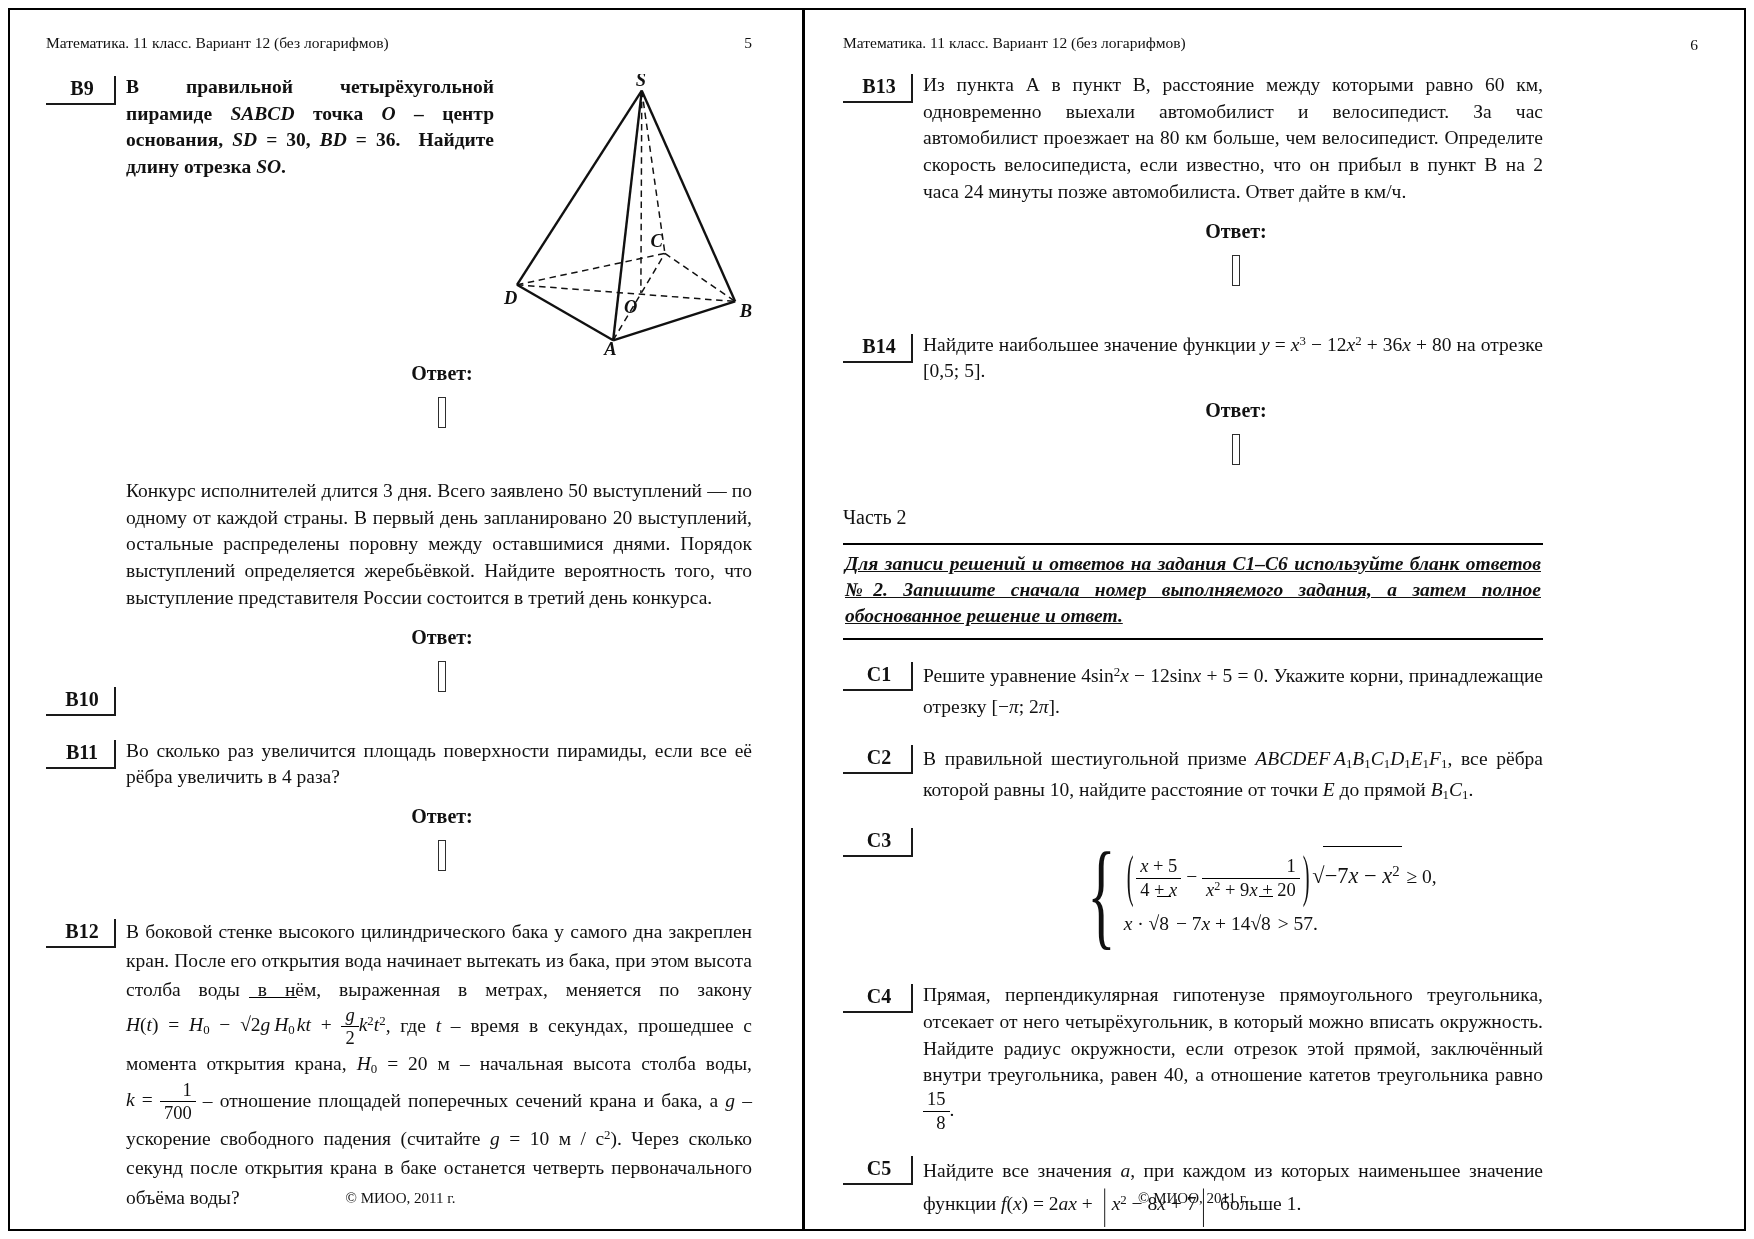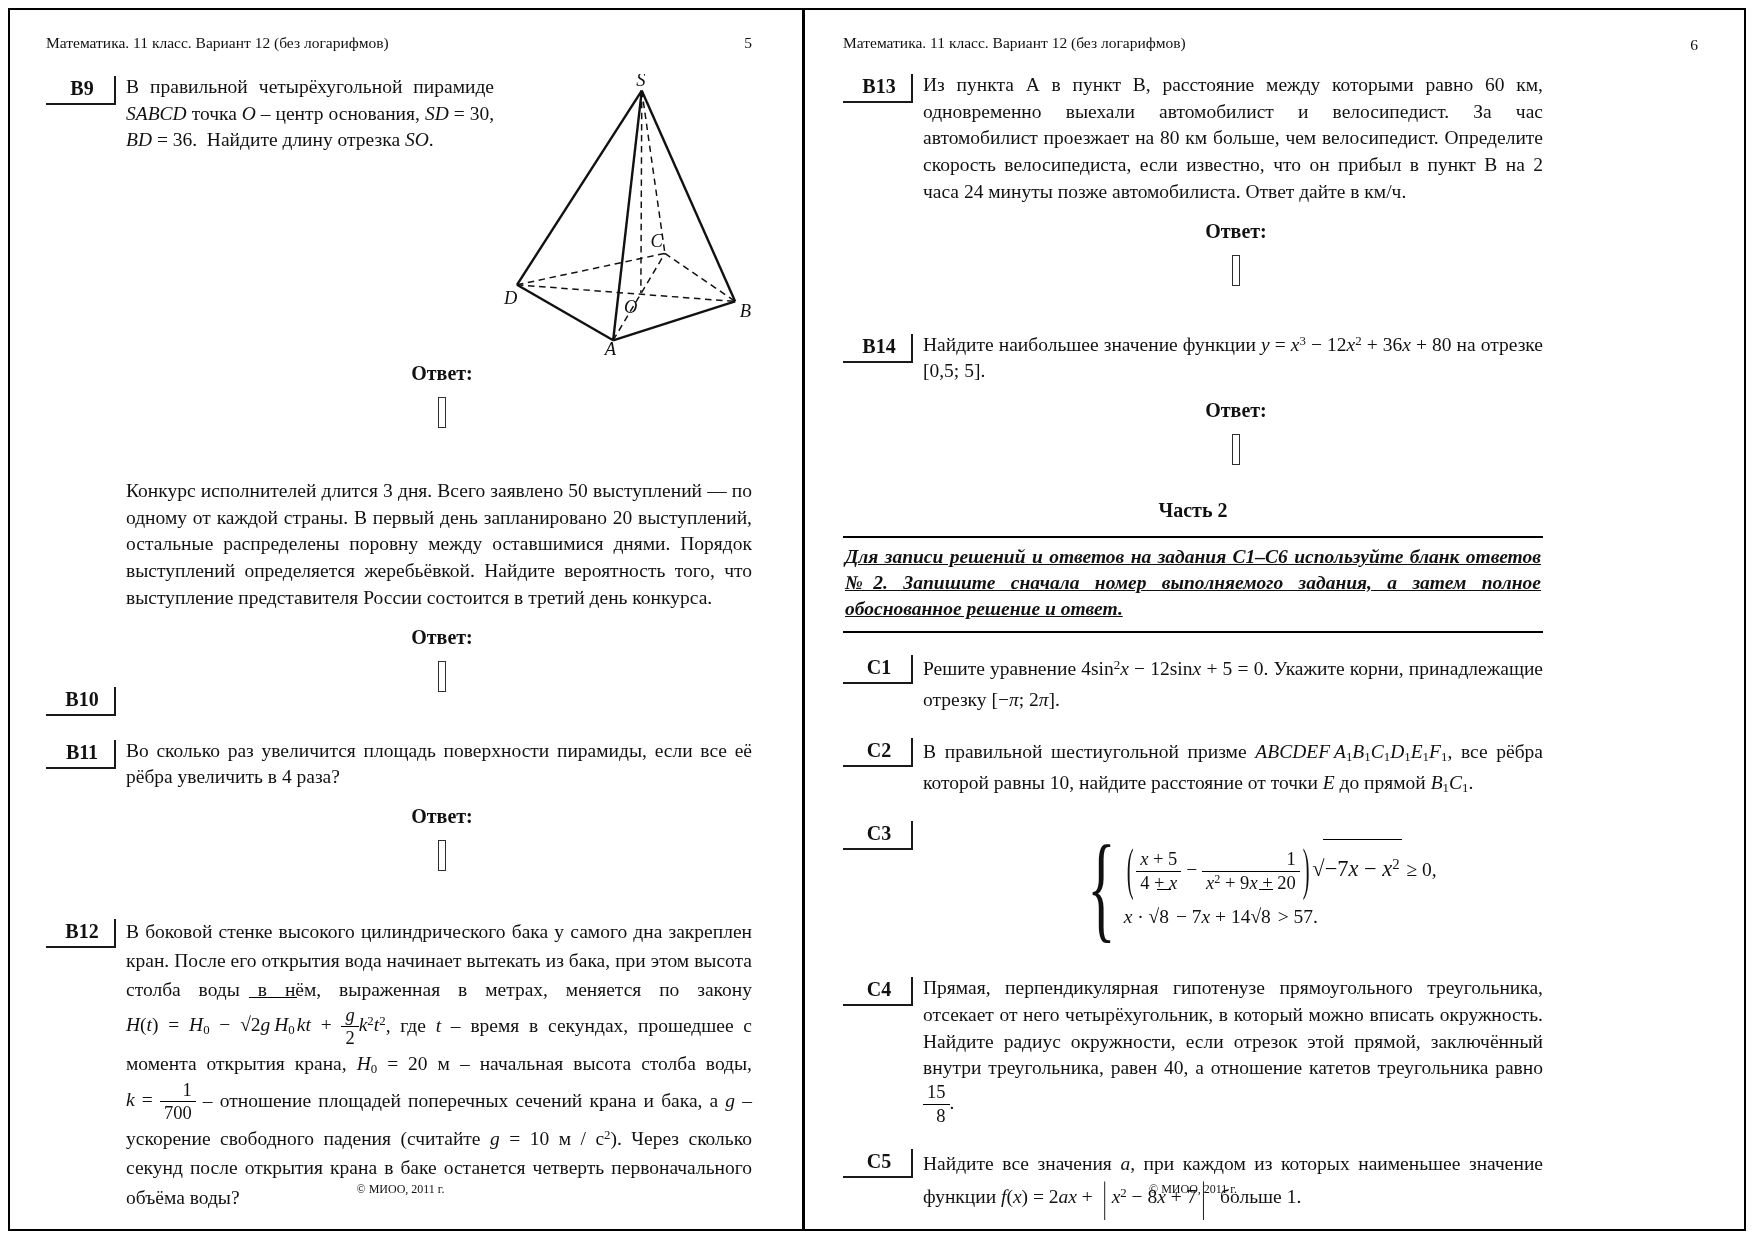--- a/index.html
+++ b/index.html
@@ -37,36 +37,36 @@
   .frac{display:inline-block;vertical-align:middle;text-align:right;line-height:1.12;font-size:0.95em;}
   .frac .num{display:block;border-bottom:1.4px solid #000;padding:0 4px 1px;}
   .frac .den{display:block;padding:1px 4px 0;}
   .sqrt{white-space:nowrap;}
   .sqrt .ol{border-top:1.5px solid #000;margin-left:-2px;padding:16px 2px;}
   .bigroot{font-size:1.15em;}
   .paren{display:inline-block;transform:scaleY(2.9) scaleX(1.05);vertical-align:middle;font-weight:300;margin:0 3px;}
   .vbar{display:inline-block;transform:scaleY(2.2);margin:0 5px;font-weight:300;}
 
   
-  .b9-cols{display:flex;gap:8px;align-items:flex-start;}
+  .b9-cols{display:flex;gap:8px;align-items:flex-start;font-weight:bold;}
   .b9-text{width:392px;}
   .pyramid-figure{flex:1;display:flex;justify-content:flex-end;margin:-12px 0 0 0;}
   .pyramid-figure svg text{font-family:"Liberation Serif",serif;font-style:italic;font-size:20px;fill:#111;}
 
   
-  .part2-title{text-align:center;font-weight:bold;font-size:20px;margin:24px 0 14px;}
+  .part2-title{font-weight:normal;font-size:20px;margin:31px 0 14px;}
   .instructions{border-top:2px solid #000;border-bottom:2px solid #000;padding:6px 2px 9px;margin:0 0 14px;
     font-weight:bold;font-style:italic;font-size:19.5px;line-height:1.34;text-align:justify;text-decoration:underline;}
 
   
   .system{display:flex;align-items:center;margin:10px 0 8px 150px;}
   .brace{font-size:118px;line-height:1;font-weight:200;transform:scaleX(0.5);margin-right:-6px;}
   .sys-rows{display:flex;flex-direction:column;gap:12px;font-size:19.5px;}
 
-  footer{position:absolute;bottom:32px;font-size:12px;text-align:center;}
+  footer{position:absolute;bottom:22px;font-size:15px;text-align:center;}
   .page-left footer{left:36px;width:709px;}
   .page-right footer{left:38px;width:700px;}
 </style>
 </head>
 <body>
 
 <div class="sheet">
 
   <section class="page page-left">
     <header class="page-header">

